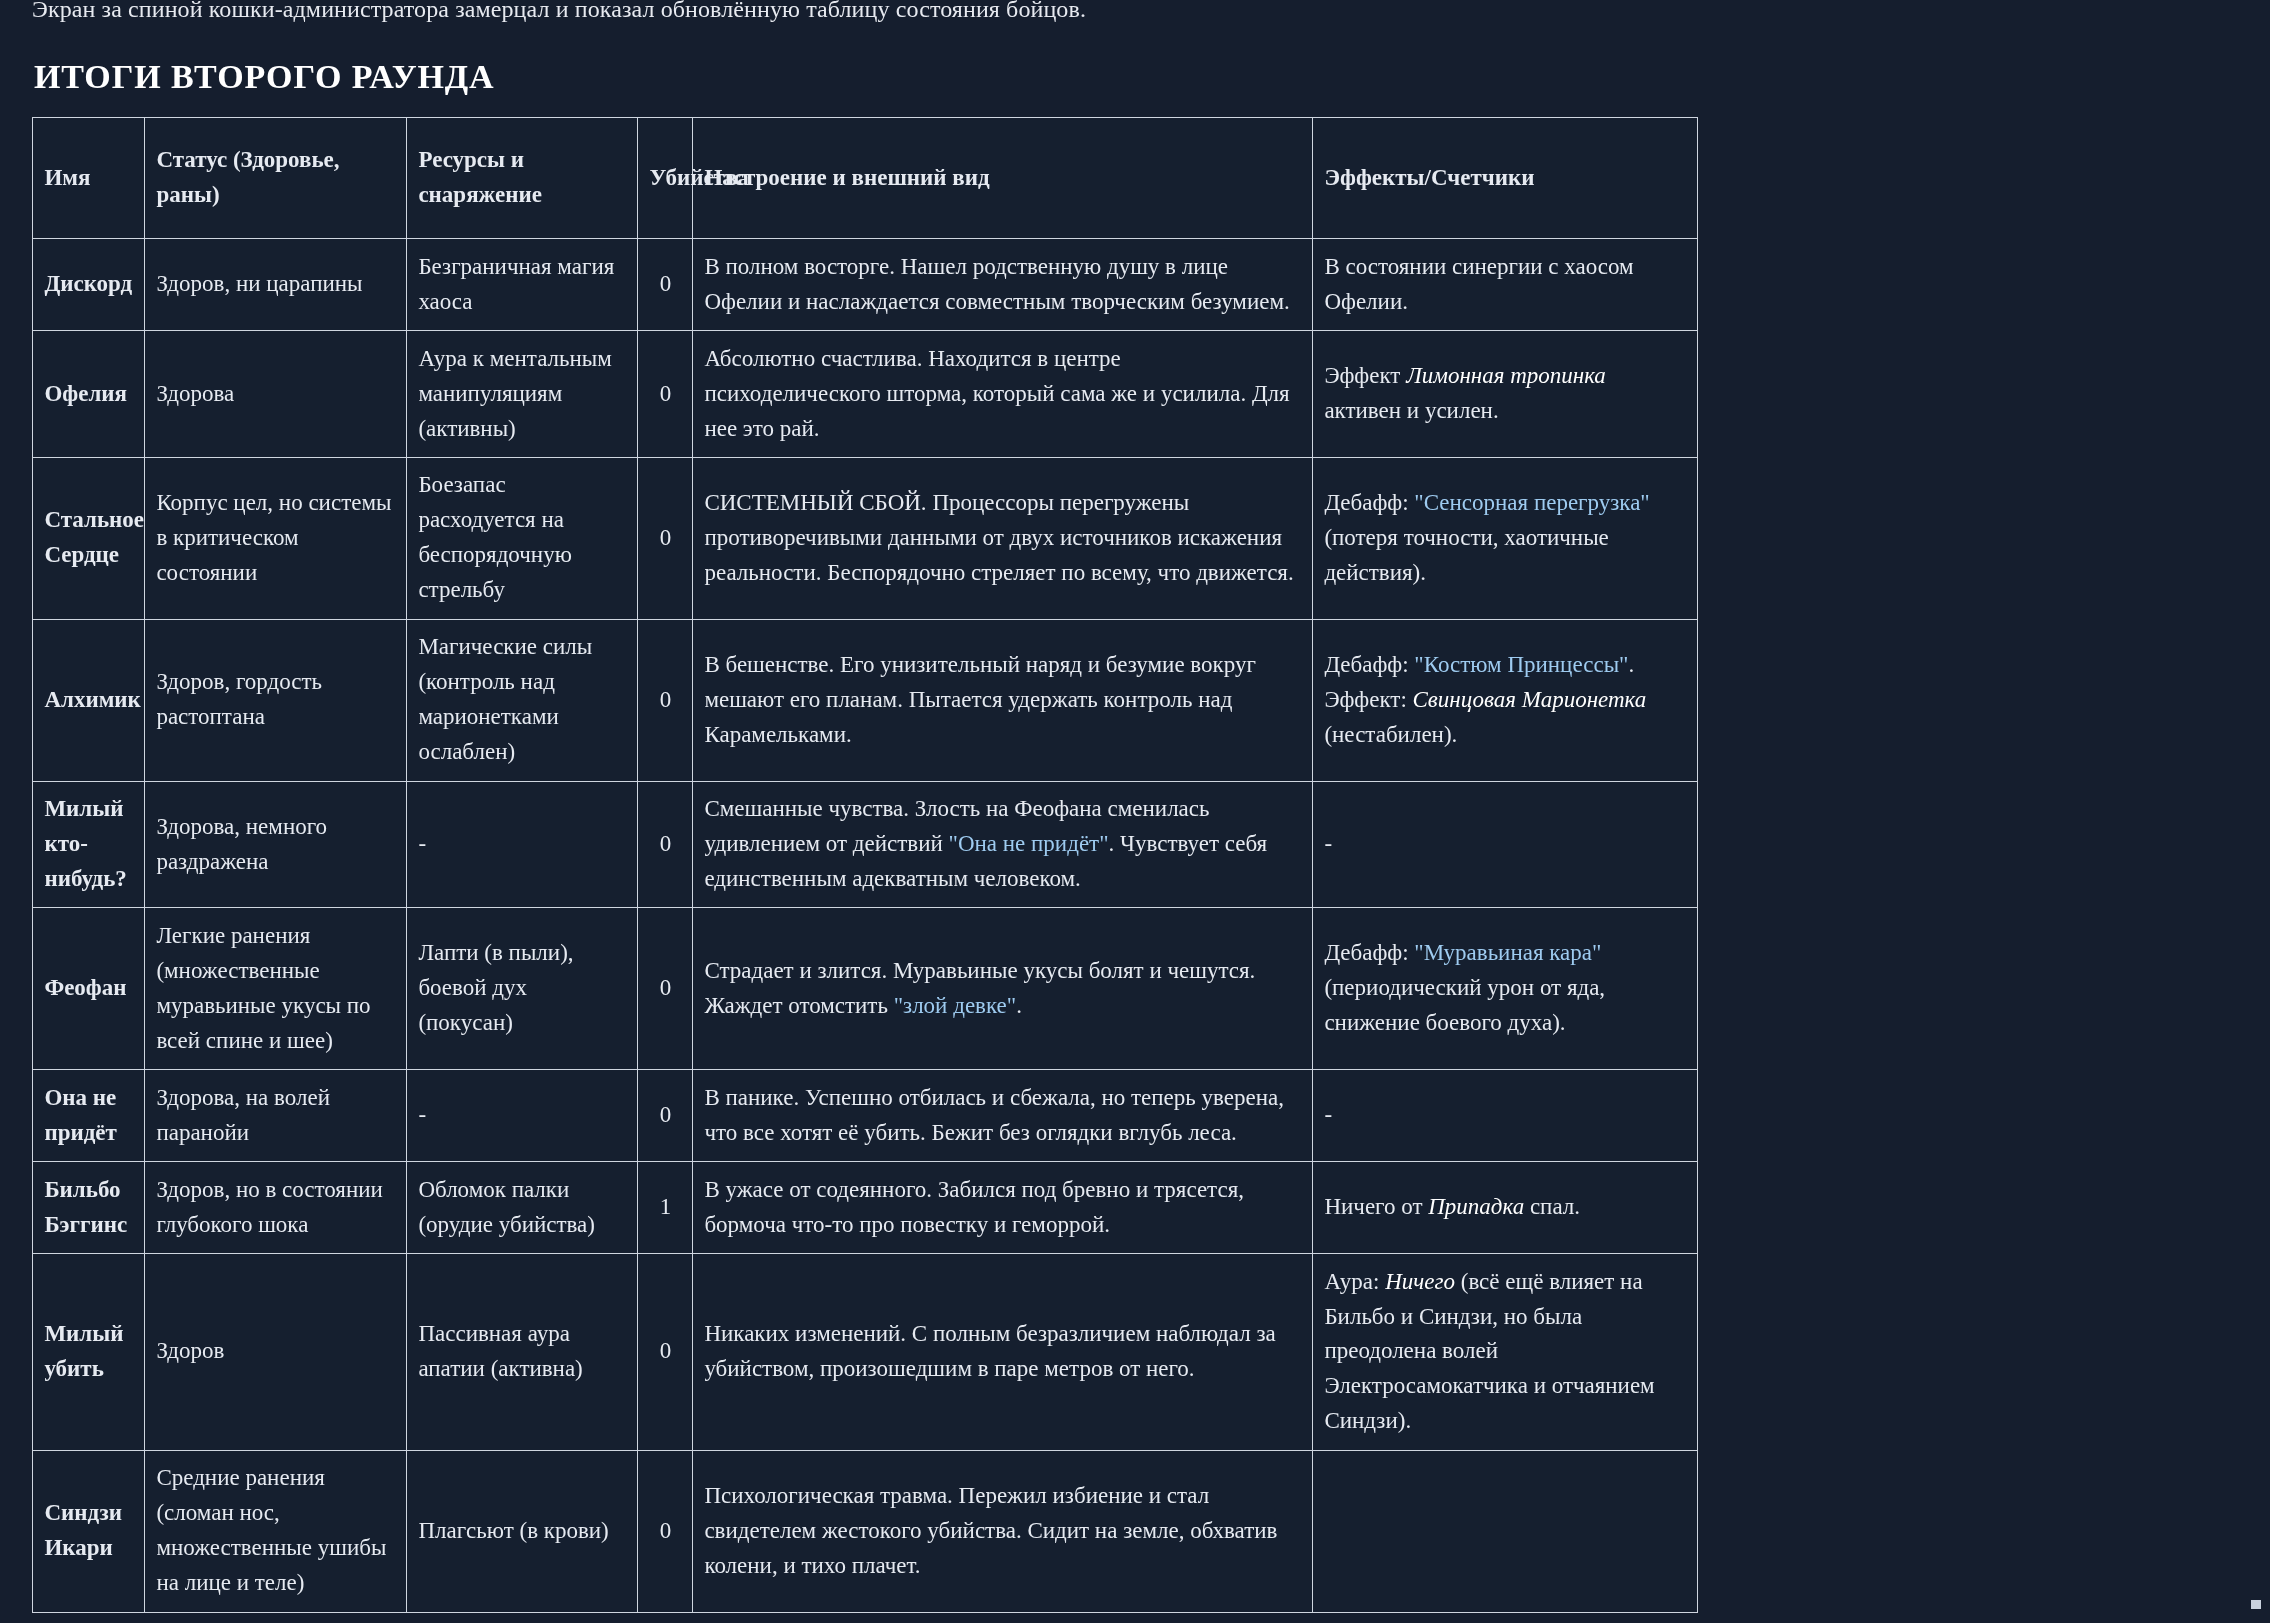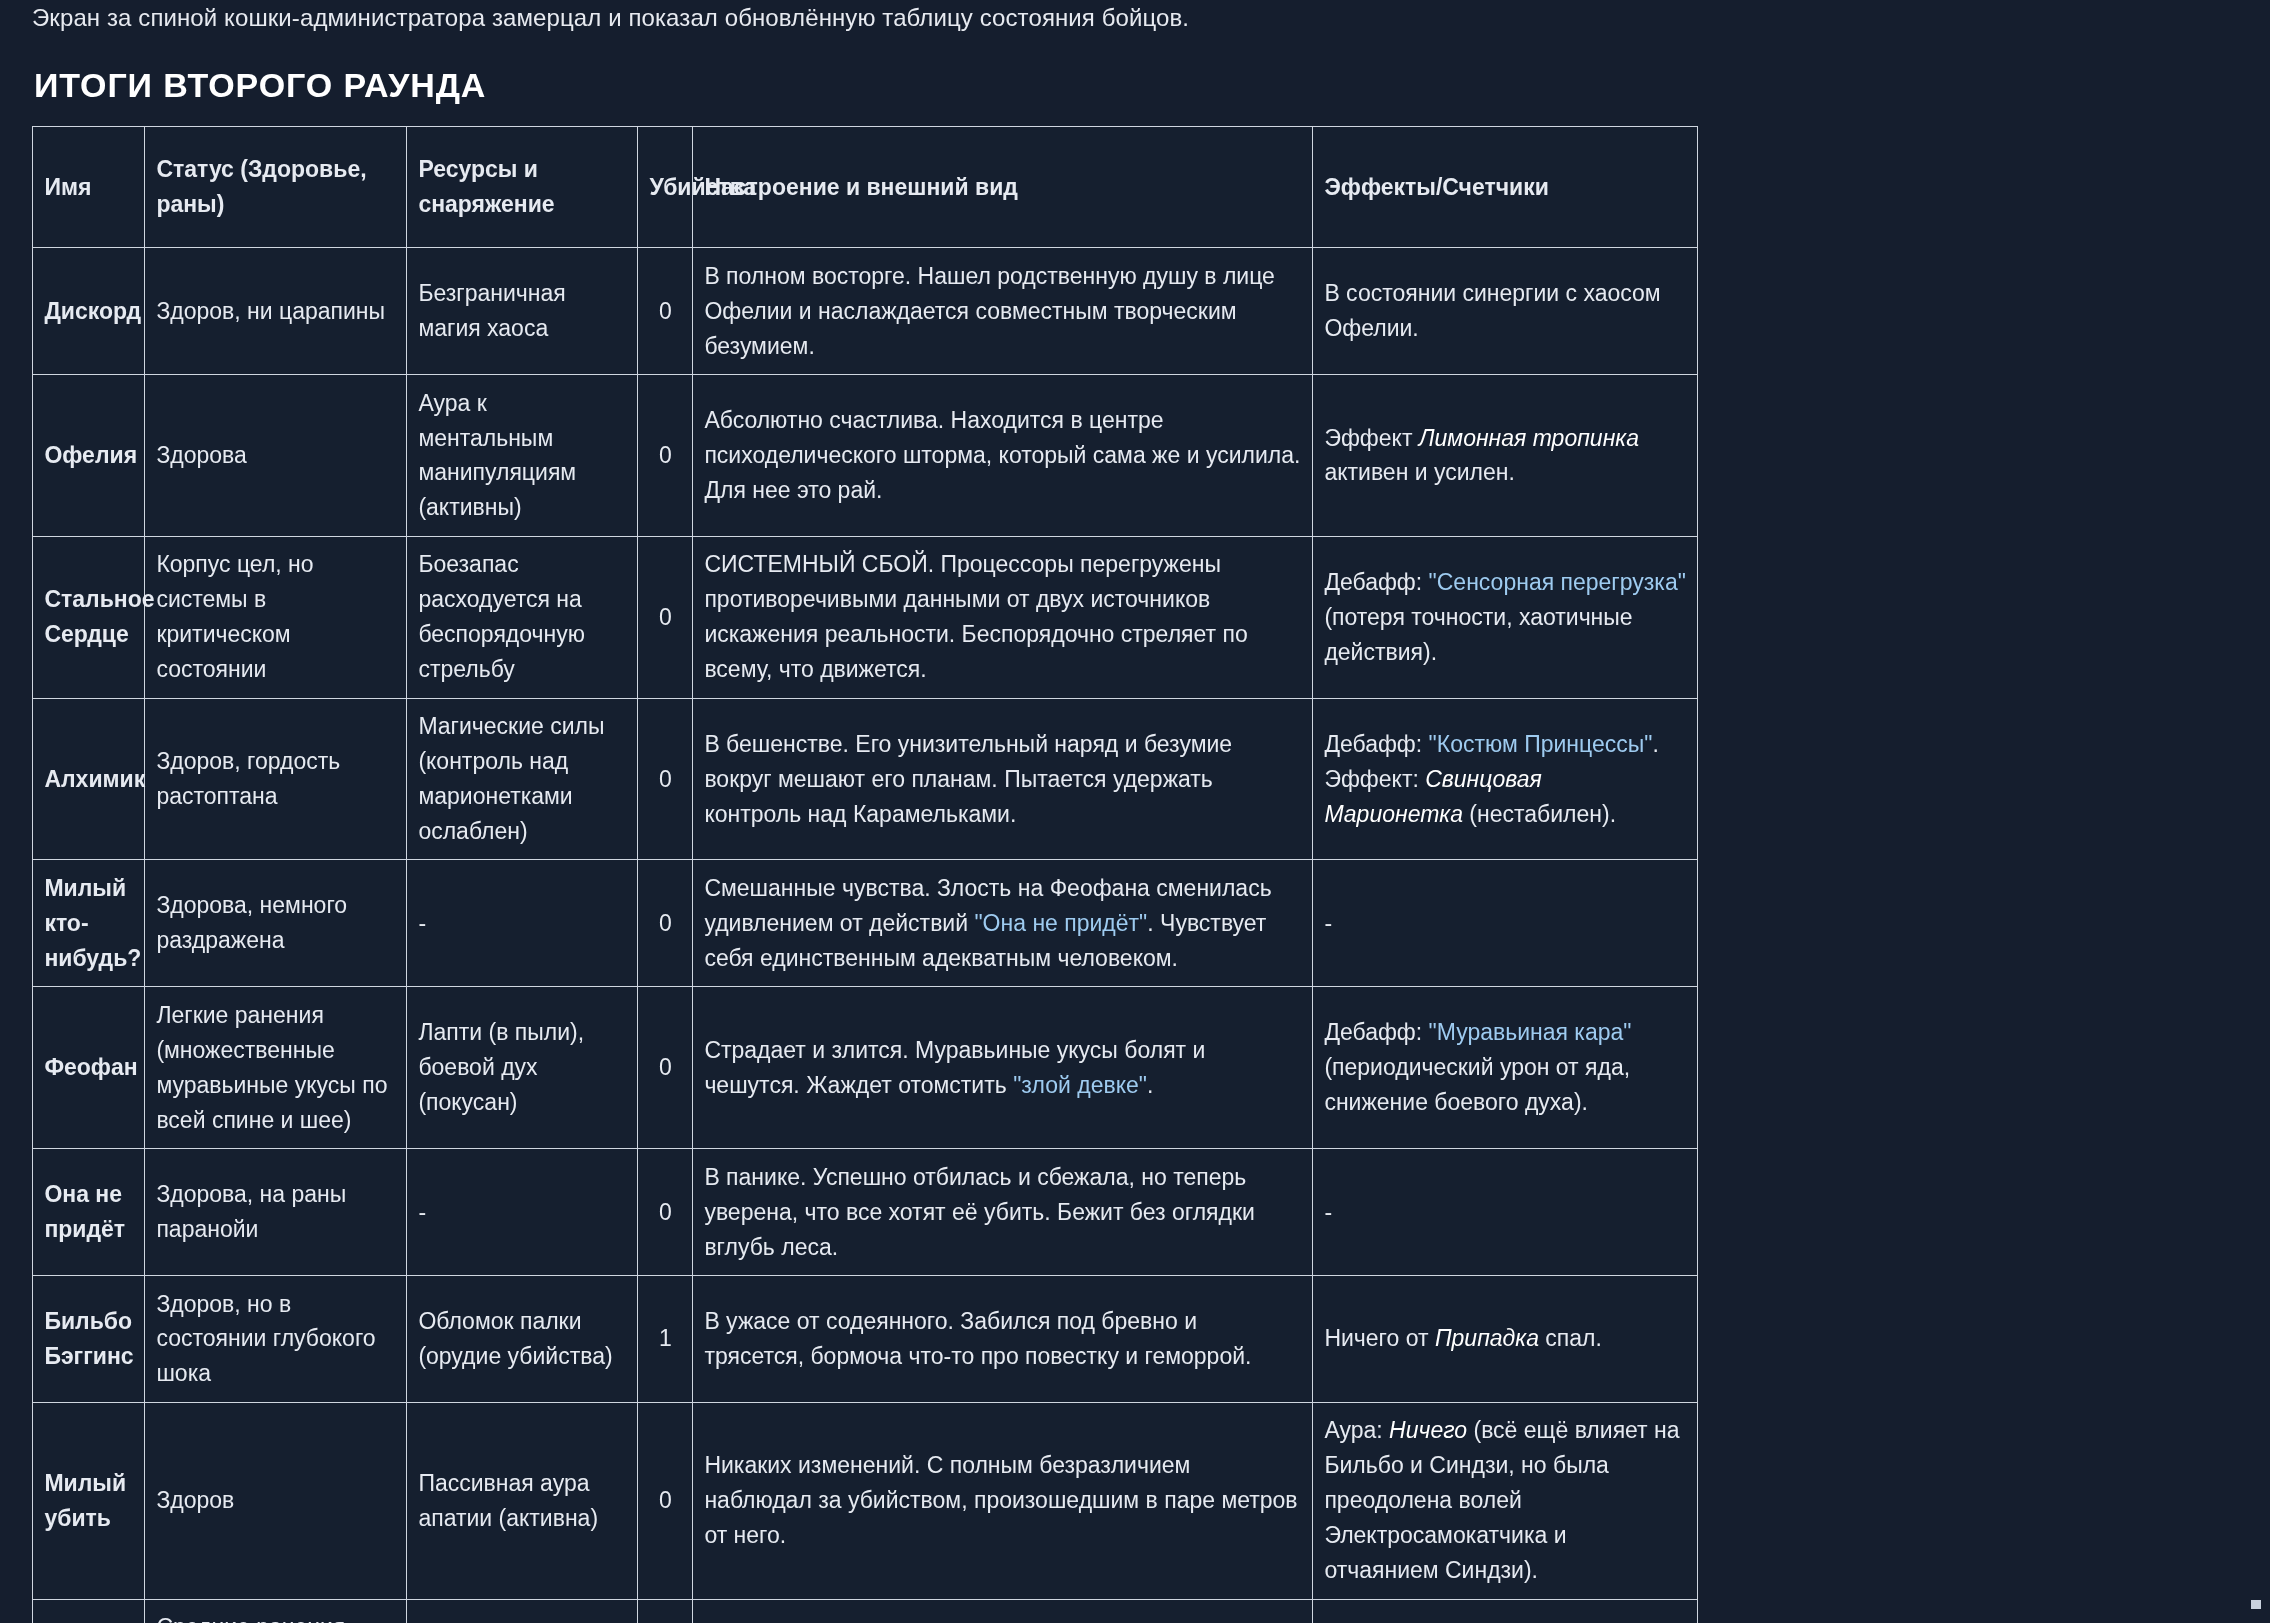--- a/index.html
+++ b/index.html
@@ -12,22 +12,23 @@
     width: 2270px;
     height: 1624px;
     overflow: hidden;
     font-family: "Liberation Sans", sans-serif;
     color: #e3e8ef;
   }
   .page {
     box-sizing: border-box;
     width: 2270px;
     height: 1624px;
-    padding: 8px 32px 0 32px;
+    padding: 0 32px 0 32px;
     position: relative;
+    font-family: Liberation Serif, serif;
   }
   .intro-line {
     font-size: 24px;
     line-height: 1.55;
     color: #e7eaf0;
     margin: 0;
     padding-top: 0;
     letter-spacing: 0.1px;
     white-space: nowrap;
     overflow: hidden;
@@ -167,21 +168,21 @@
         <tr>
           <td class="name-cell">Феофан</td>
           <td>Легкие ранения (множественные муравьиные укусы по всей спине и шее)</td>
           <td>Лапти (в пыли), боевой дух (покусан)</td>
           <td class="kills-cell">0</td>
           <td><span>Страдает и злится. Муравьиные укусы болят и чешутся. Жаждет отомстить </span><span class="lnk">"злой девке"</span><span>.</span></td>
           <td><span class="strong">Дебафф:</span><span> </span><span class="lnk">"Муравьиная кара"</span><span> (периодический урон от яда, снижение боевого духа).</span></td>
         </tr>
         <tr>
           <td class="name-cell">Она не придёт</td>
-          <td>Здорова, на раны паранойи</td>
+          <td>Здорова, на волей паранойи</td>
           <td>-</td>
           <td class="kills-cell">0</td>
           <td>В панике. Успешно отбилась и сбежала, но теперь уверена, что все хотят её убить. Бежит без оглядки вглубь леса.</td>
           <td>-</td>
         </tr>
         <tr>
           <td class="name-cell">Бильбо Бэггинс</td>
           <td>Здоров, но в состоянии глубокого шока</td>
           <td>Обломок палки (орудие убийства)</td>
           <td class="kills-cell">1</td>

